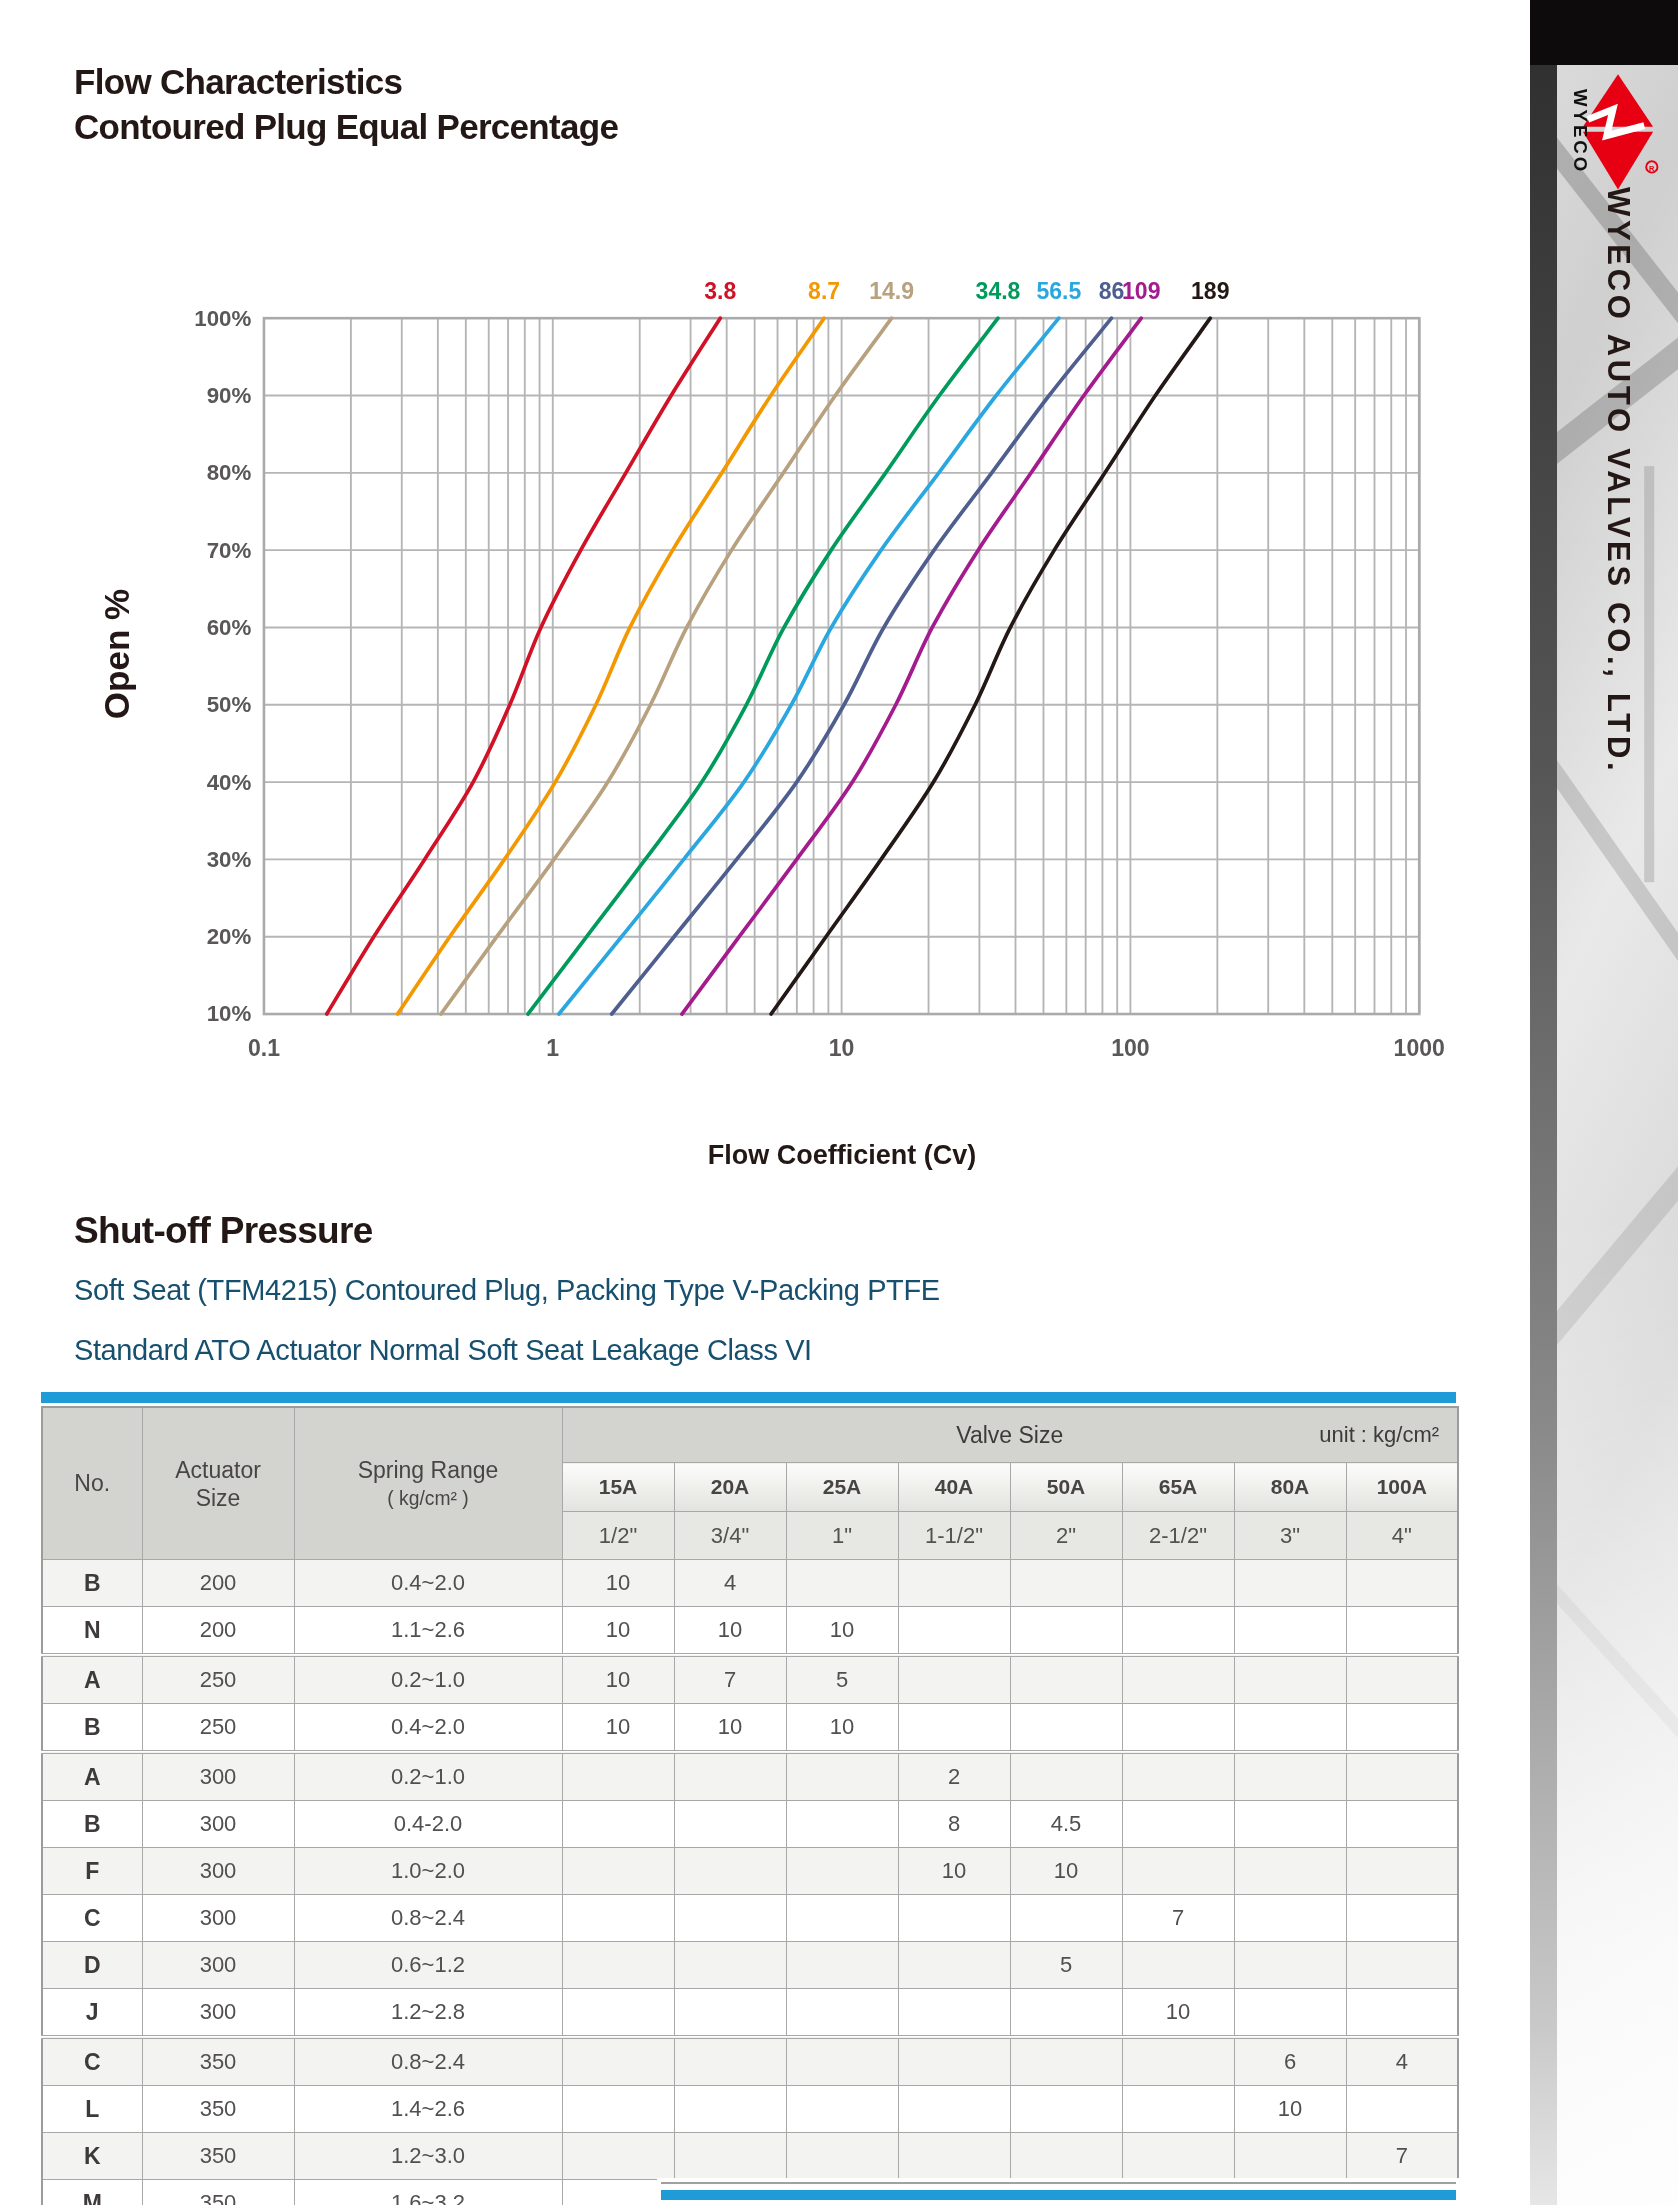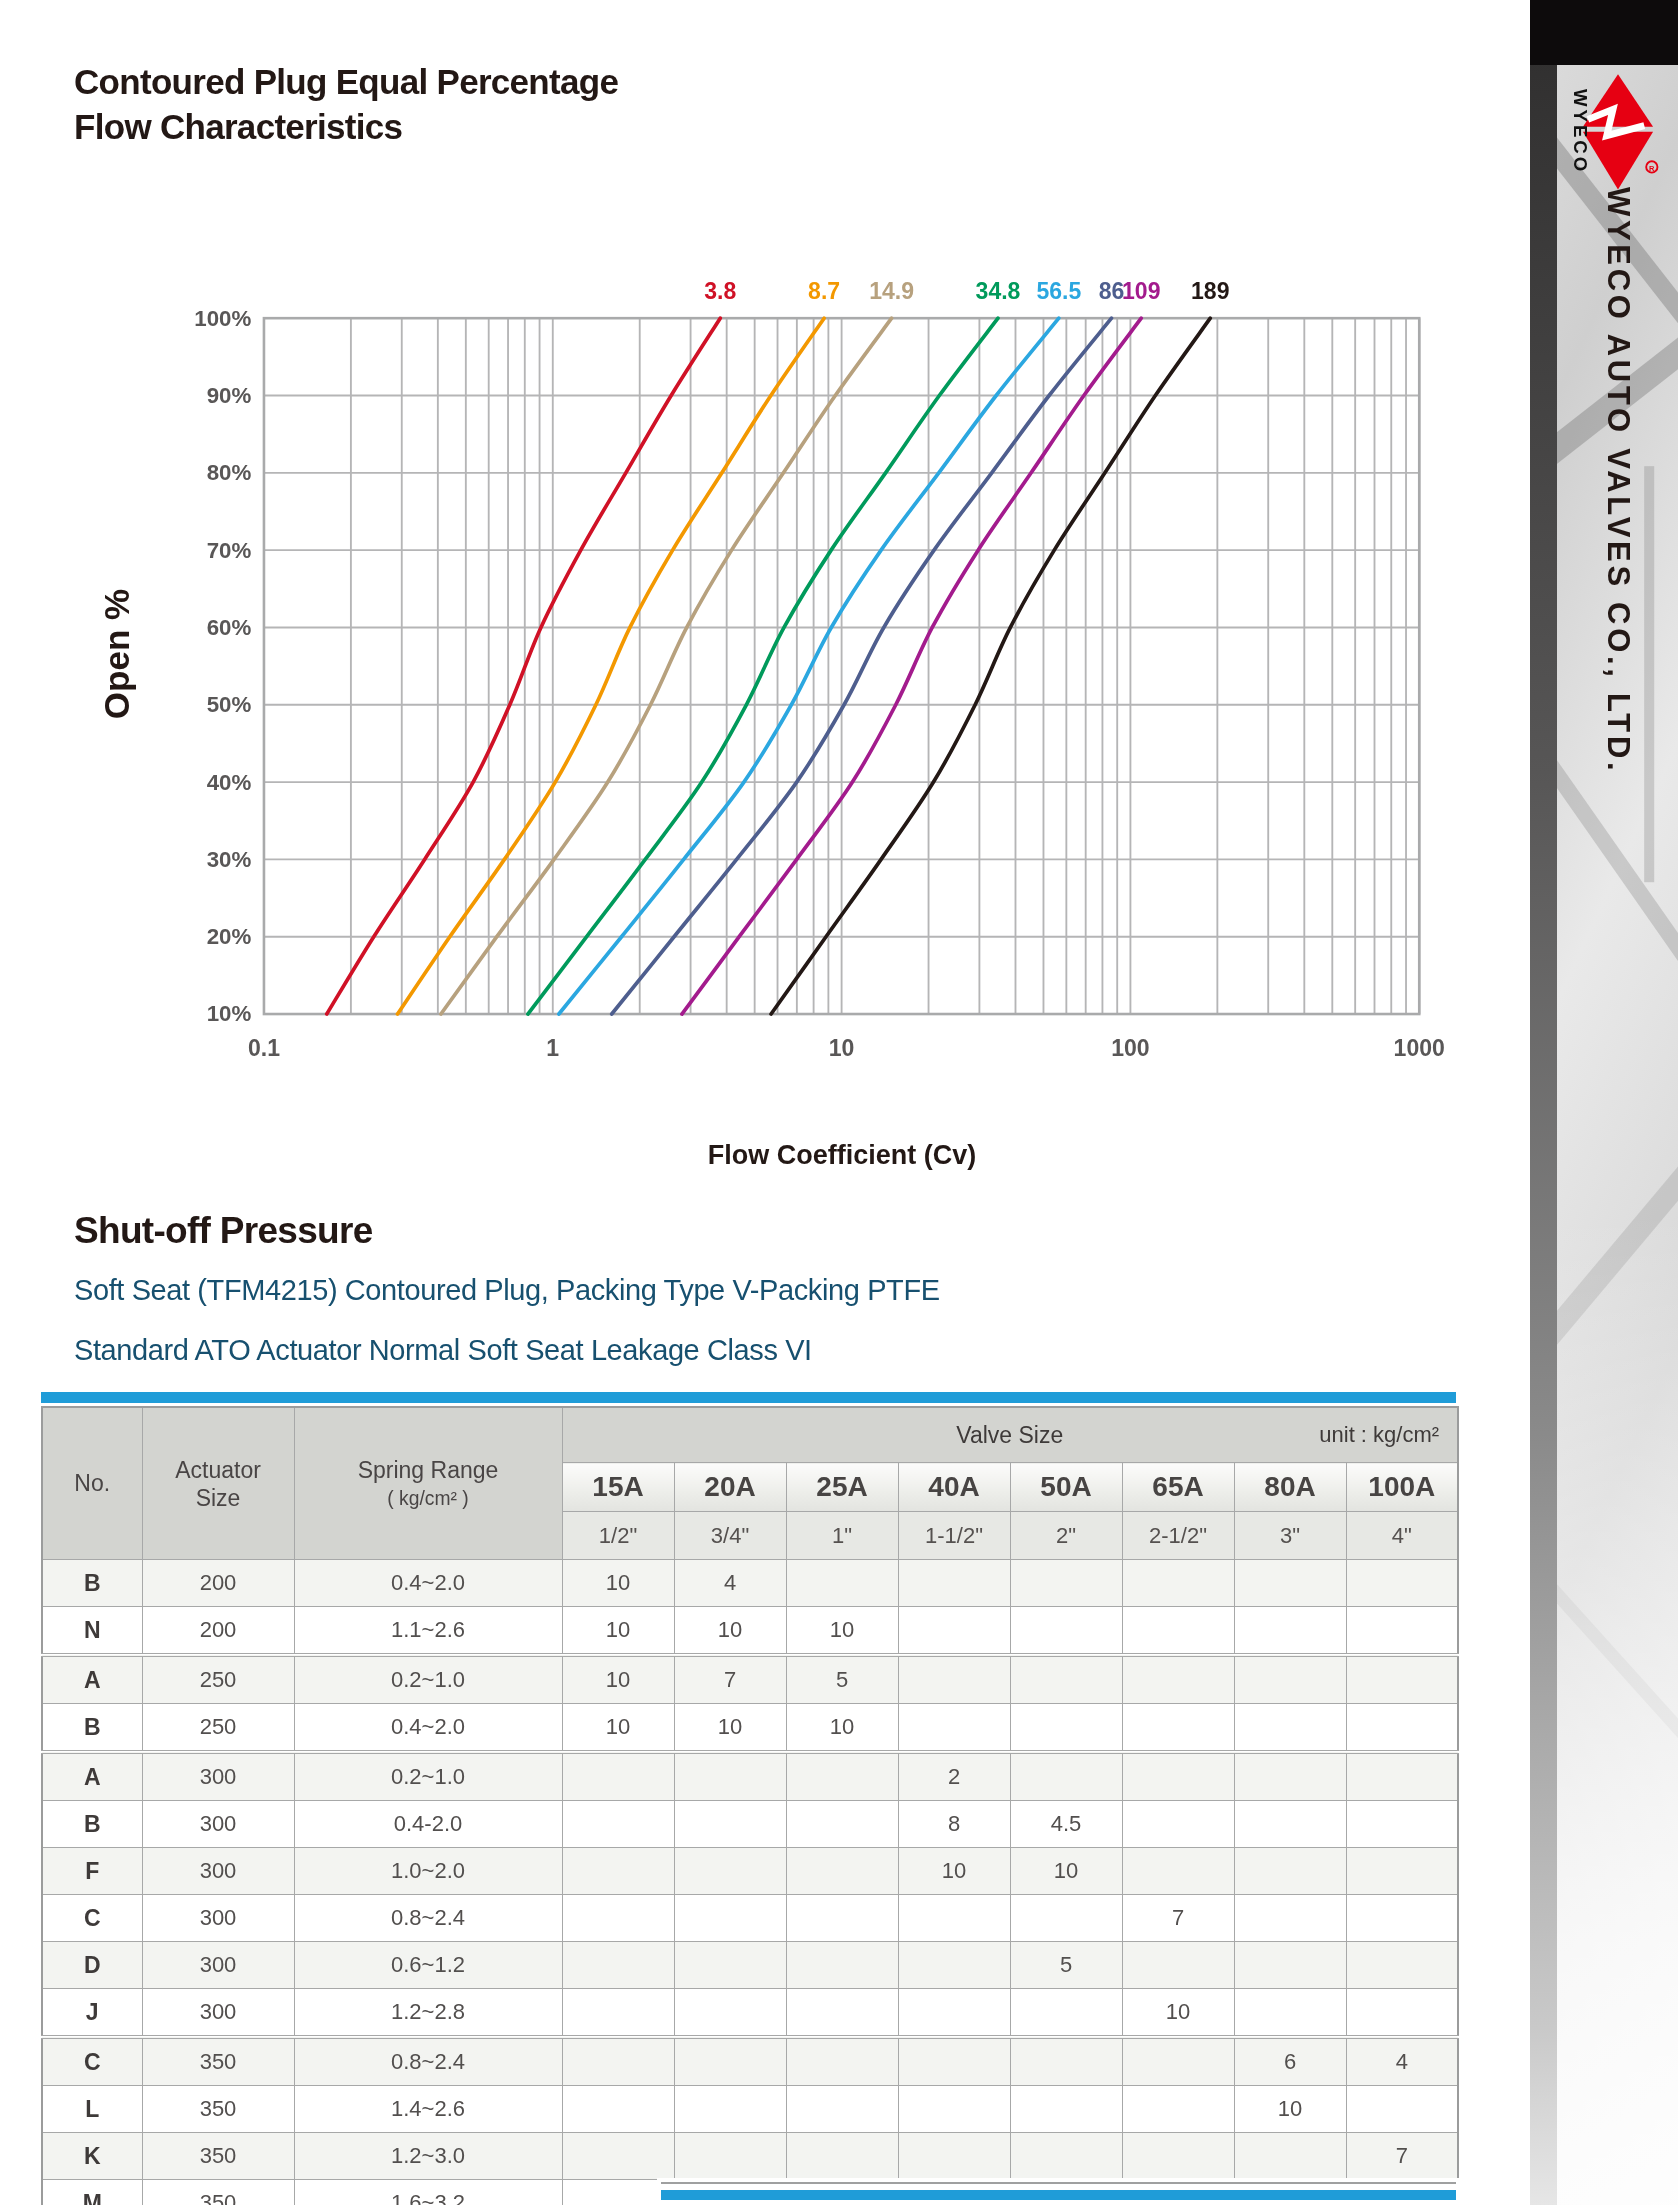--- a/index.html
+++ b/index.html
@@ -27,21 +27,21 @@
   .footer-cyan{left:661px;top:2190px;width:795px;height:10.4px;background:#1f9cd8;}
 
   
   .table-wrap{left:41px;top:1406px;width:1415px;}
   table{border-collapse:collapse;width:1415px;table-layout:fixed;}
   th,td{border:1.5px solid #a7a8a8;text-align:center;vertical-align:middle;
         font-family:"Liberation Sans",sans-serif;color:#3e3a39;}
   table{border:2.2px solid #9b9c9c;}
   thead th{background:#d3d4d0;font-weight:400;}
   tr.h1 th{height:52px;font-size:23px;}
-  tr.h2 th{height:46px;font-size:28px;font-weight:700;color:#474443;
+  tr.h2 th{height:46px;font-size:21px;font-weight:700;color:#474443;
            background:linear-gradient(180deg,#fcfcfb 0%,#eeefeb 55%,#e3e4e0 100%);}
   tr.h3 th{height:45px;font-size:22px;background:#e7e8e4;color:#55514f;}
   th.c-no,th.c-act,th.c-spr{font-size:23px;color:#494545;}
   th.c-act{line-height:28px;}
   .spr2{font-size:19.3px;}
   th.c-valve{position:relative;font-size:24px;}
   th.c-valve .unit{position:absolute;right:18px;top:50%;transform:translateY(-50%);font-size:22px;}
   tbody td{height:44px;font-size:22px;color:#524f4e;}
   tbody td.no{font-weight:700;font-size:23px;color:#3e3a39;}
   tbody tr:nth-child(odd){background:#f3f4f1;}
@@ -66,22 +66,22 @@
   .sb-logo{position:absolute;left:36px;top:73px;width:104px;height:119px;}
   .sb-logo-word{position:absolute;left:39px;top:89px;writing-mode:vertical-rl;
      font-size:18.6px;font-weight:700;letter-spacing:3px;color:#111;}
   .sb-company{position:absolute;left:88px;top:187px;transform:translateX(-50%);
      writing-mode:vertical-rl;font-size:31px;font-weight:700;letter-spacing:3.7px;color:#231815;white-space:nowrap;}
 </style>
 </head>
 <body>
 
 <div class="abs title-block">
+  <div>Flow Characteristics</div>
   <div>Contoured Plug Equal Percentage</div>
-  <div>Flow Characteristics</div>
 </div>
 
 <svg id="chart-svg" class="abs" width="1678" height="2205" viewBox="0 0 2257 2966" xmlns="http://www.w3.org/2000/svg">
     <line x1="355" y1="428" x2="355" y2="1364" stroke="#b5b5b6" stroke-width="2.5"></line>
     <line x1="471.9501533154567" y1="428" x2="471.9501533154567" y2="1364" stroke="#b5b5b6" stroke-width="2.5"></line>
     <line x1="540.3616074585889" y1="428" x2="540.3616074585889" y2="1364" stroke="#b5b5b6" stroke-width="2.5"></line>
     <line x1="588.9003066309134" y1="428" x2="588.9003066309134" y2="1364" stroke="#b5b5b6" stroke-width="2.5"></line>
     <line x1="626.5498466845434" y1="428" x2="626.5498466845434" y2="1364" stroke="#b5b5b6" stroke-width="2.5"></line>
     <line x1="657.3117607740455" y1="428" x2="657.3117607740455" y2="1364" stroke="#b5b5b6" stroke-width="2.5"></line>
     <line x1="683.3205885455388" y1="428" x2="683.3205885455388" y2="1364" stroke="#b5b5b6" stroke-width="2.5"></line>

